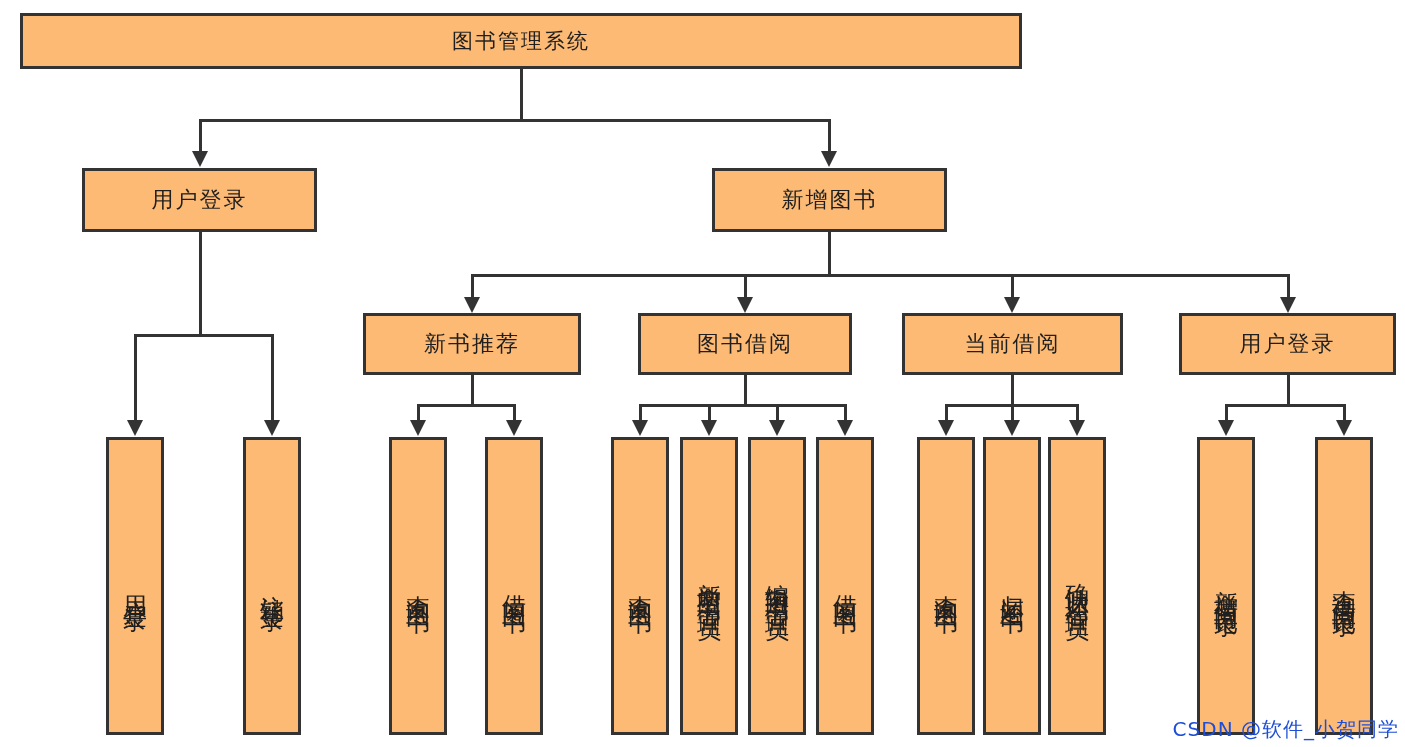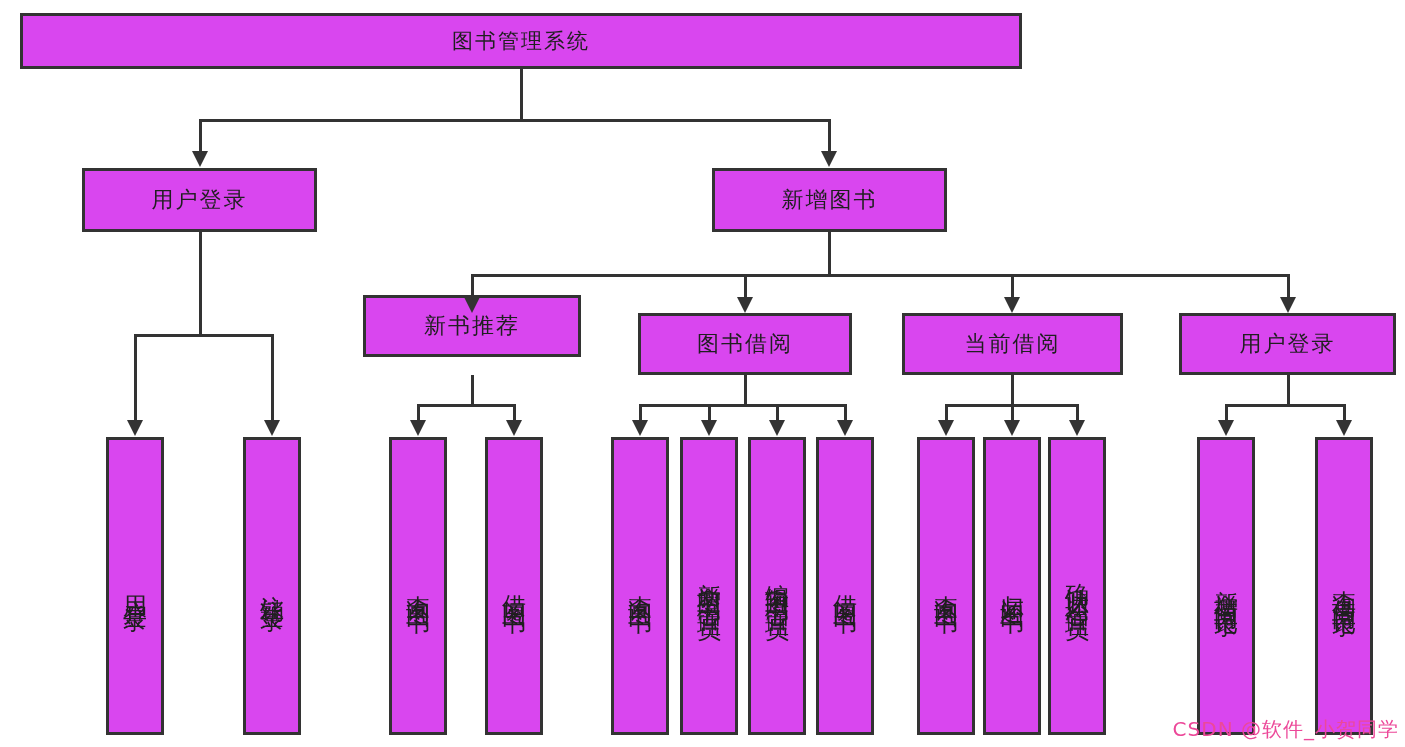--- a/index.html
+++ b/index.html
@@ -7,21 +7,21 @@
     position: relative;
     width: 1405px;
     height: 747px;
     background: #ffffff;
     overflow: hidden;
     font-family: "DejaVu Sans", "Liberation Sans", sans-serif;
   }
   .node {
     position: absolute;
     box-sizing: border-box;
-    background: #d946ef;
+    background: #fdba74;
     border: 3px solid #333333;
     color: #1f1f1f;
     display: flex;
     align-items: center;
     justify-content: center;
     text-align: center;
   }
   .hbox { font-size: 22px; letter-spacing: 2px; }
   .root { font-size: 21px; }
   .leaf {
@@ -39,37 +39,37 @@
     width: 0; height: 0;
     border-left: 8px solid transparent;
     border-right: 8px solid transparent;
     border-top: 16px solid #333333;
   }
   .watermark {
     position: absolute;
     right: 6px;
     bottom: 4px;
     font-size: 20px;
-    color: #ec4899;
+    color: #1d4ed8;
     letter-spacing: 1px;
     z-index: 10;
     white-space: nowrap;
   }
 </style>
 </head>
 <body>
 
 <div class="canvas">
 
   <div class="node hbox root" style="left:20px; top:13px; width:1002px; height:56px;">图书管理系统</div>
 
   <div class="node hbox" style="left:82px; top:168px; width:235px; height:64px;">用户登录</div>
   <div class="node hbox" style="left:712px; top:168px; width:235px; height:64px;">新增图书</div>
 
-  <div class="node hbox" style="left:363px; top:295px; width:218px; height:62px;">新书推荐</div>
+  <div class="node hbox" style="left:363px; top:313px; width:218px; height:62px;">新书推荐</div>
   <div class="node hbox" style="left:638px; top:313px; width:214px; height:62px;">图书借阅</div>
   <div class="node hbox" style="left:902px; top:313px; width:221px; height:62px;">当前借阅</div>
   <div class="node hbox" style="left:1179px; top:313px; width:217px; height:62px;">用户登录</div>
 
   <div class="node leaf" style="left:106px; top:437px;">用户登录</div>
   <div class="node leaf" style="left:243px; top:437px;">注销登录</div>
 
   <div class="node leaf" style="left:389px; top:437px;">查询图书</div>
   <div class="node leaf" style="left:485px; top:437px;">借阅图书</div>
 

